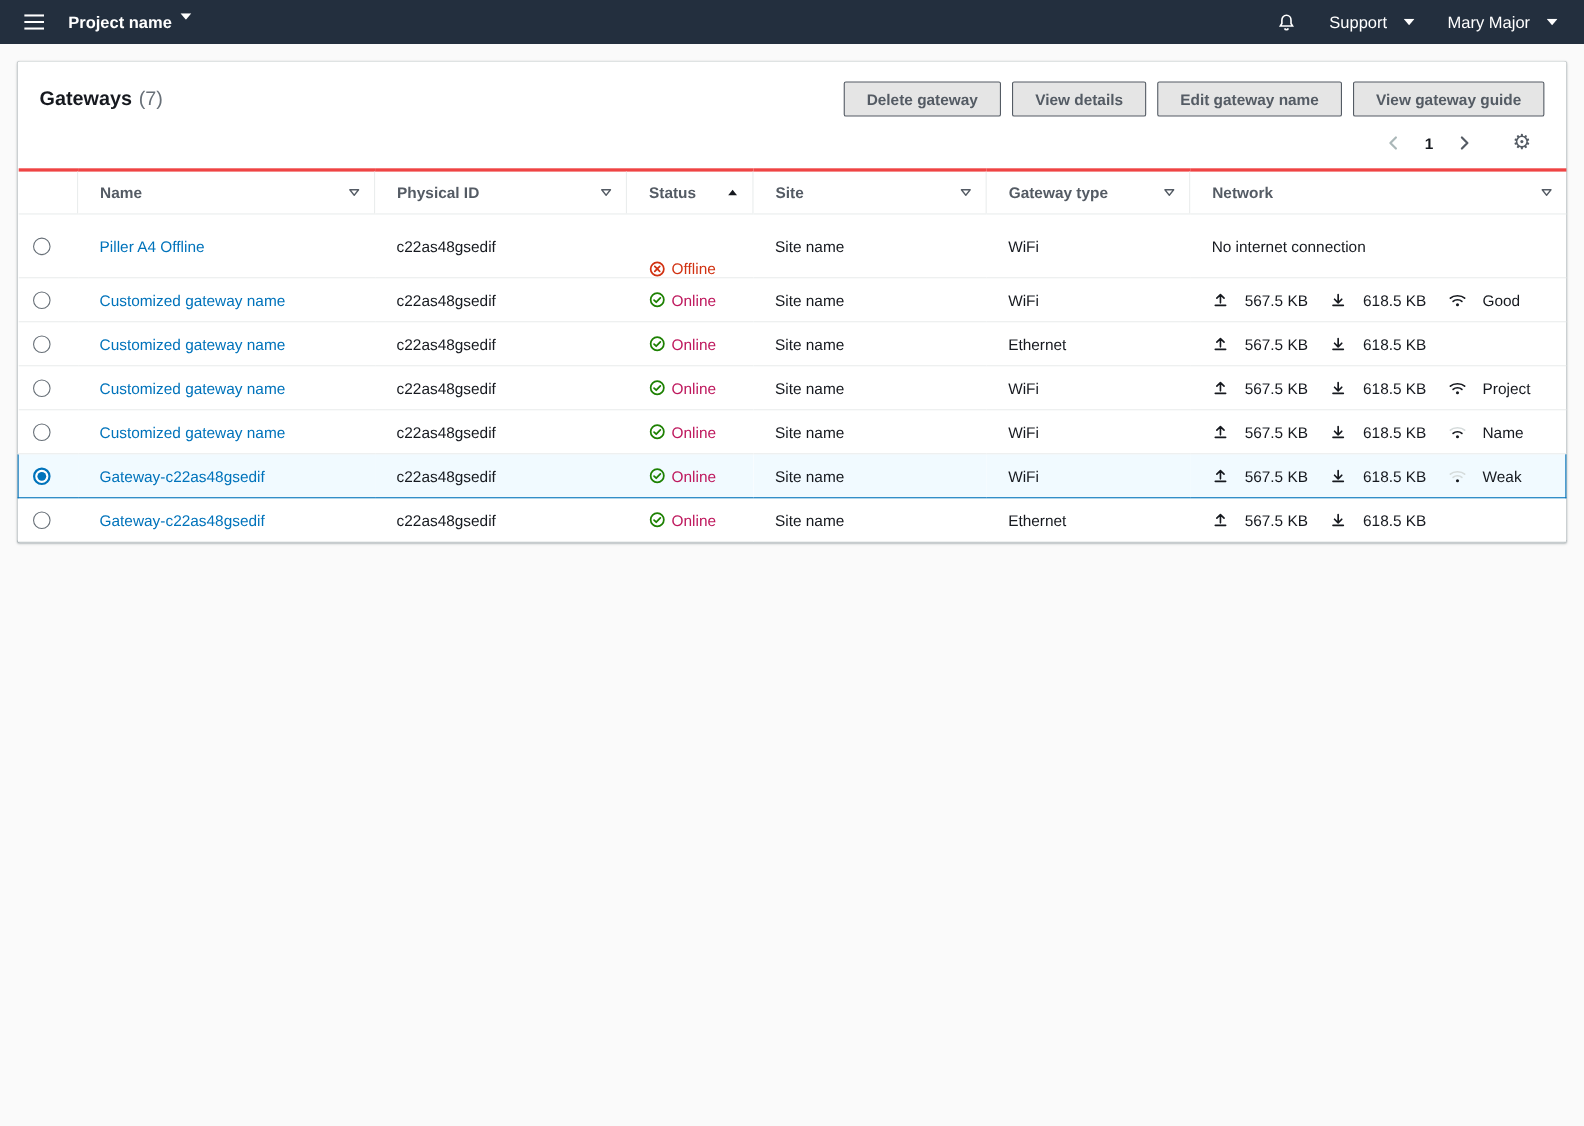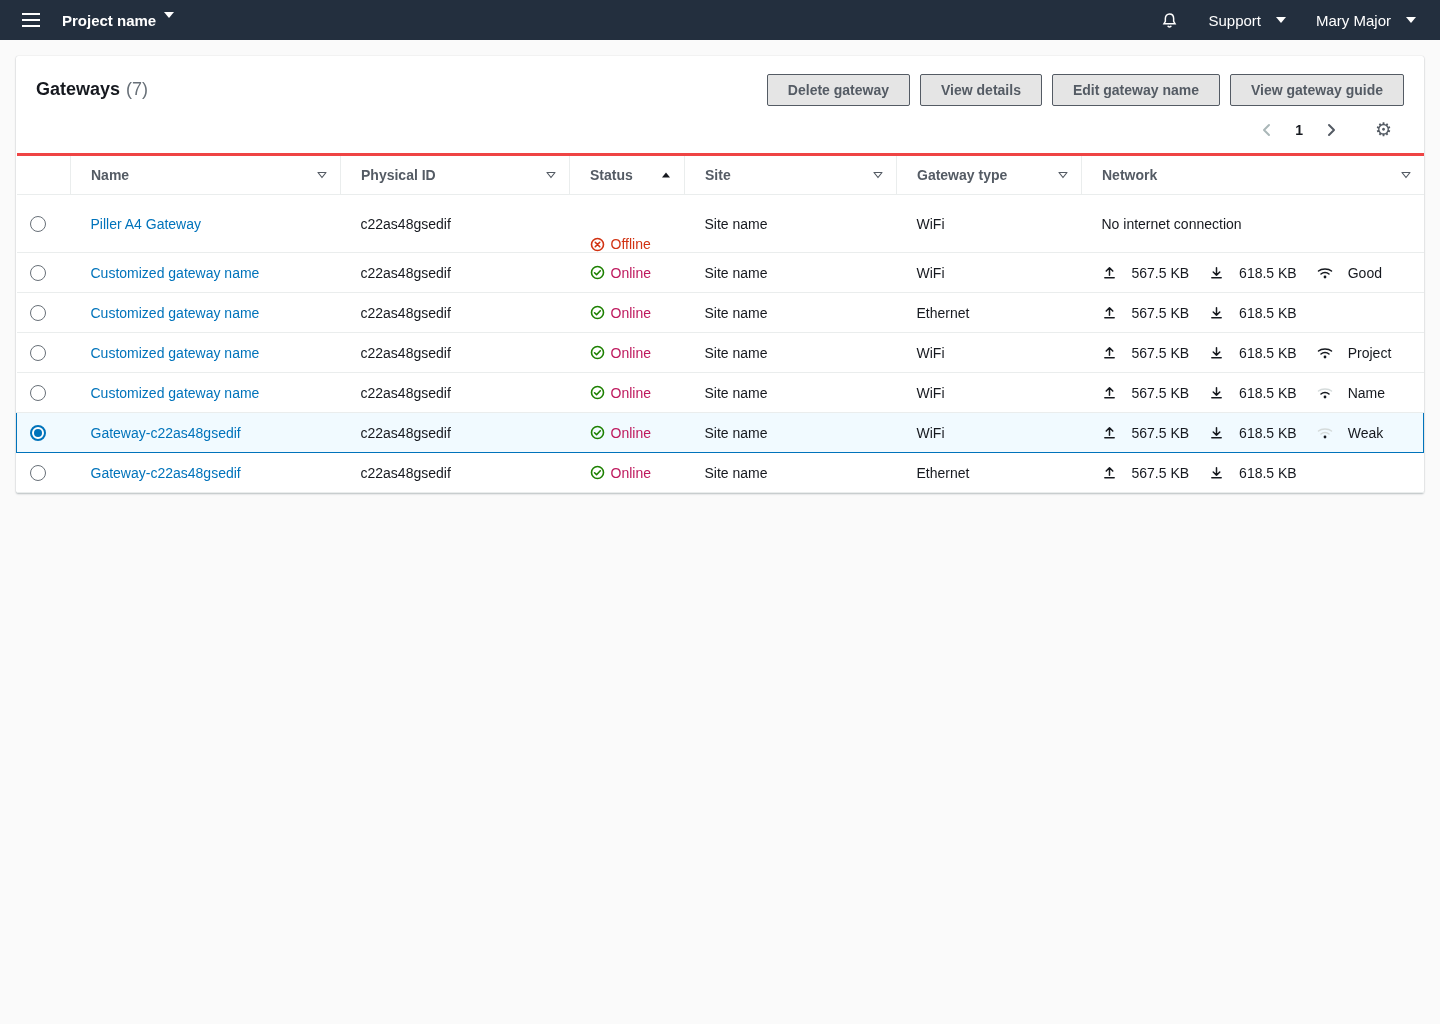--- a/index.html
+++ b/index.html
@@ -312,21 +312,21 @@
                 </svg>
             </span>
           </span>
         </th>
       </tr>
     </thead>
     <tbody>
 
       <tr>
         <td class="col-radio"><span class="radio"></span></td>
-        <td><a class="link">Piller A4 Gateway</a></td>
+        <td><a class="link">Piller A4 Offline</a></td>
         <td>c22as48gsedif</td>
         <td>
           <span class="status-wrap status-offline">
             <span>
               <svg width="15" height="15" viewBox="0 0 16 16">
                   <circle cx="8" cy="8" r="6.4" fill="none" stroke="#d13212" stroke-width="1.7"></circle>
                   <path d="M5.6 5.6l4.8 4.8M10.4 5.6l-4.8 4.8" stroke="#d13212" stroke-width="1.7" stroke-linecap="round"></path>
                 </svg>
             </span>
             <span>Offline</span>

